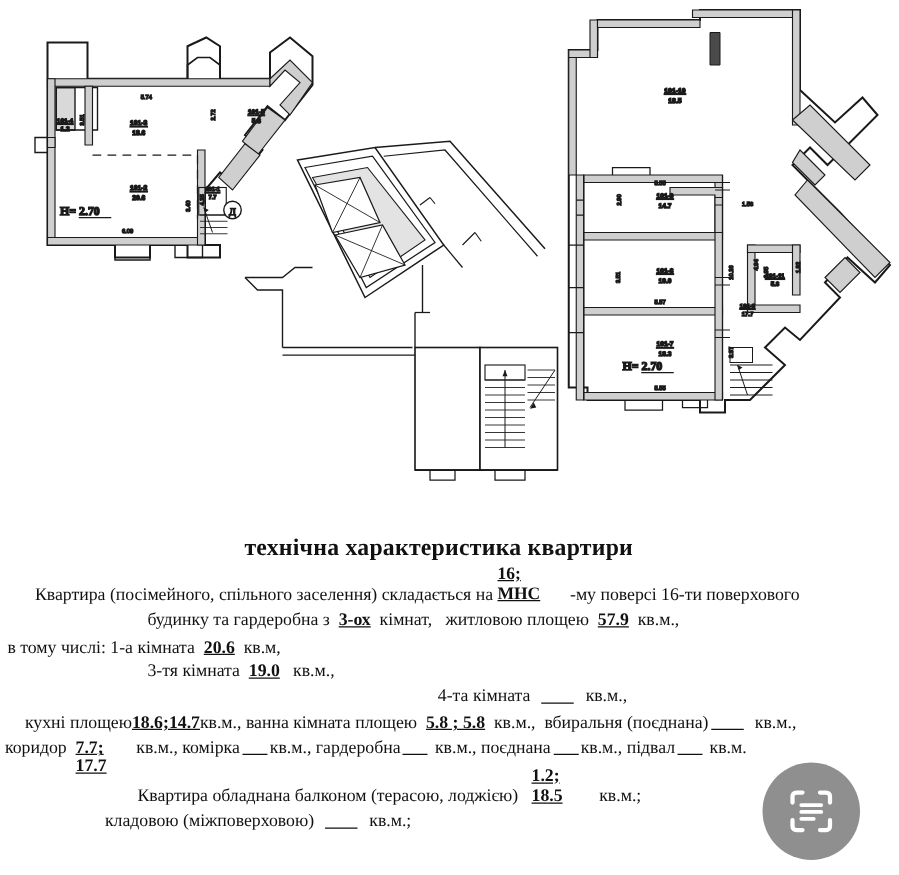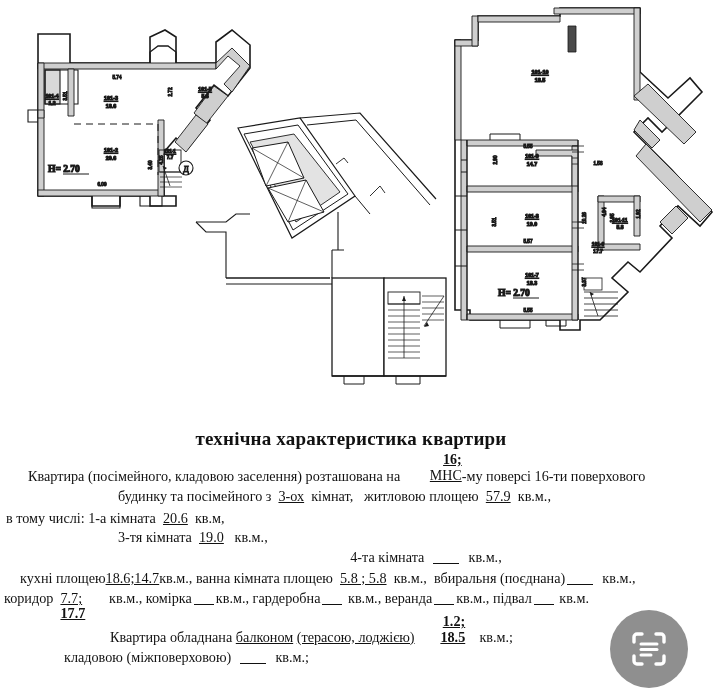--- a/index.html
+++ b/index.html
@@ -9,38 +9,38 @@
   }
   #plan-area{position:absolute;left:0;top:0;width:719px;height:415px;}
   #plan-area svg{display:block;}
   #doc-area{position:absolute;left:0;top:415px;width:702px;height:285px;}
 
   .doc-title{
     text-align:center;font-weight:bold;font-size:19px;letter-spacing:.2px;
     margin-top:13px;
   }
   .body-txt{font-size:14.2px;line-height:1.30;}
-  .u{ text-decoration:underline; font-weight:normal;margin-top:43px; }
-  .ub{ text-decoration:underline; }
+  .u{ text-decoration:underline; font-weight:bold;margin-top:43px; }
+  .ub{ }
   .blank{display:inline-block;width:26px;border-bottom:1.6px solid #111;vertical-align:-2px;margin:0 2px;}
   .blank.sm{width:20px;}
 
   .row{display:block;}
   .ind2{padding-left:118px;}
   .ind3{padding-left:150px;text-align:center;}
   .ind4{padding-left:28px;}
 
-  .l-floor{position:relative;display:inline-block;width:58px;text-align:right;vertical-align:bottom;}
+  .l-floor{position:relative;display:inline-block;width:58px;text-align:left;vertical-align:bottom;}
   .l-floor .top{position:absolute;left:0;top:-15px;width:100%;font-weight:bold;text-decoration:underline;font-size:14px;}
-  .l-floor .bot{font-weight:normal;text-decoration:underline;font-size:14px;}
+  .l-floor .bot{font-weight:bold;text-decoration:underline;font-size:14px;}
 
   .l-kor{position:relative;display:inline-block;width:38px;text-align:left;}
   .l-kor .bot2{position:absolute;left:0;top:15px;width:100%;font-weight:bold;text-decoration:underline;}
 
-  .l-balc{position:relative;display:inline-block;width:40px;text-align:right;vertical-align:bottom;}
+  .l-balc{position:relative;display:inline-block;width:40px;text-align:left;vertical-align:bottom;}
   .l-balc .top{position:absolute;left:0;top:-16px;width:100%;font-weight:bold;text-decoration:underline;}
   .l-balc .bot{font-weight:bold;text-decoration:underline;}
 
   
   #watermark{
     position:absolute;right:14px;bottom:12px;width:78px;height:78px;border-radius:50%;
     background:#8f8f8f;display:flex;align-items:center;justify-content:center;
   }
 </style>
 </head>
@@ -288,30 +288,30 @@
 </svg>
 </div>
 
 <div id="doc-area">
 
   <div class="doc-title">технічна характеристика квартири</div>
 
   <div class="body-txt" style="margin-top:16px;">
 
     <div class="row ind4">
-      <span>Квартира (посімейного, кладовою заселення) розташована на</span>
+      <span>Квартира (посімейного, спільного заселення) складається на</span>
       <span class="l-floor">
         <span class="top">16;</span>
         <span class="bot">МНС</span>
       </span><span>-му</span>
       <span>поверсі 16-ти поверхового</span>
     </div>
 
     <div class="row ind2" style="margin-top:2px;">
-      <span>будинку та посімейного з</span>
+      <span>будинку та гардеробна з</span>
       &nbsp;<span class="u">3-ох</span>&nbsp;
       <span>кімнат,</span>
       &nbsp;&nbsp;<span>житловою площею</span>
       &nbsp;<span class="u">57.9</span>&nbsp;
       <span>кв.м.,</span>
     </div>
 
     <div class="row" style="margin-top:3px;padding-left:6px;">
       <span>в тому числі:</span>
       <span>1-а кімната</span>
@@ -338,37 +338,37 @@
       <span>кв.м.,</span>
     </div>
 
     <div class="row" style="margin-top:2px;padding-left:4px;">
       <span>коридор</span>
       &nbsp;<span class="l-kor"><span class="u">7.7;</span><span class="bot2">17.7</span></span>&nbsp;&nbsp;
       <span>кв.м.,</span>
       <span>комірка</span><span class="blank sm"></span><span>кв.м.,</span>
       <span>гардеробна</span><span class="blank sm"></span>
       <span>кв.м.,</span>
-      <span>веранда</span><span class="blank sm"></span><span>кв.м.,</span>
+      <span>поєднана</span><span class="blank sm"></span><span>кв.м.,</span>
       <span>підвал</span><span class="blank sm"></span>
       <span>кв.м.</span>
     </div>
 
     <div class="row" style="margin-top:20px;padding-left:110px;">
       <span>Квартира обладнана</span>
       <span class="ub">балконом</span>
       <span class="ub">(терасою, лоджією)</span>
       &nbsp;&nbsp;<span class="l-balc">
         <span class="top">1.2;</span>
         <span class="bot">18.5</span>
       </span>&nbsp;&nbsp;&nbsp;
       <span>кв.м.;</span>
     </div>
 
-    <div class="row" style="margin-top:2px;padding-left:64px;">
+    <div class="row" style="margin-top:2px;padding-left:84px;">
       <span>кладовою (міжповерховою)</span>
       &nbsp;<span class="blank"></span>&nbsp;
       <span>кв.м.;</span>
     </div>
 
   </div>
 
   <div id="watermark">
     <svg width="44" height="44" viewBox="0 0 44 44">
       <g fill="none" stroke="#ffffff" stroke-width="3.4" stroke-linecap="round" stroke-linejoin="round">

